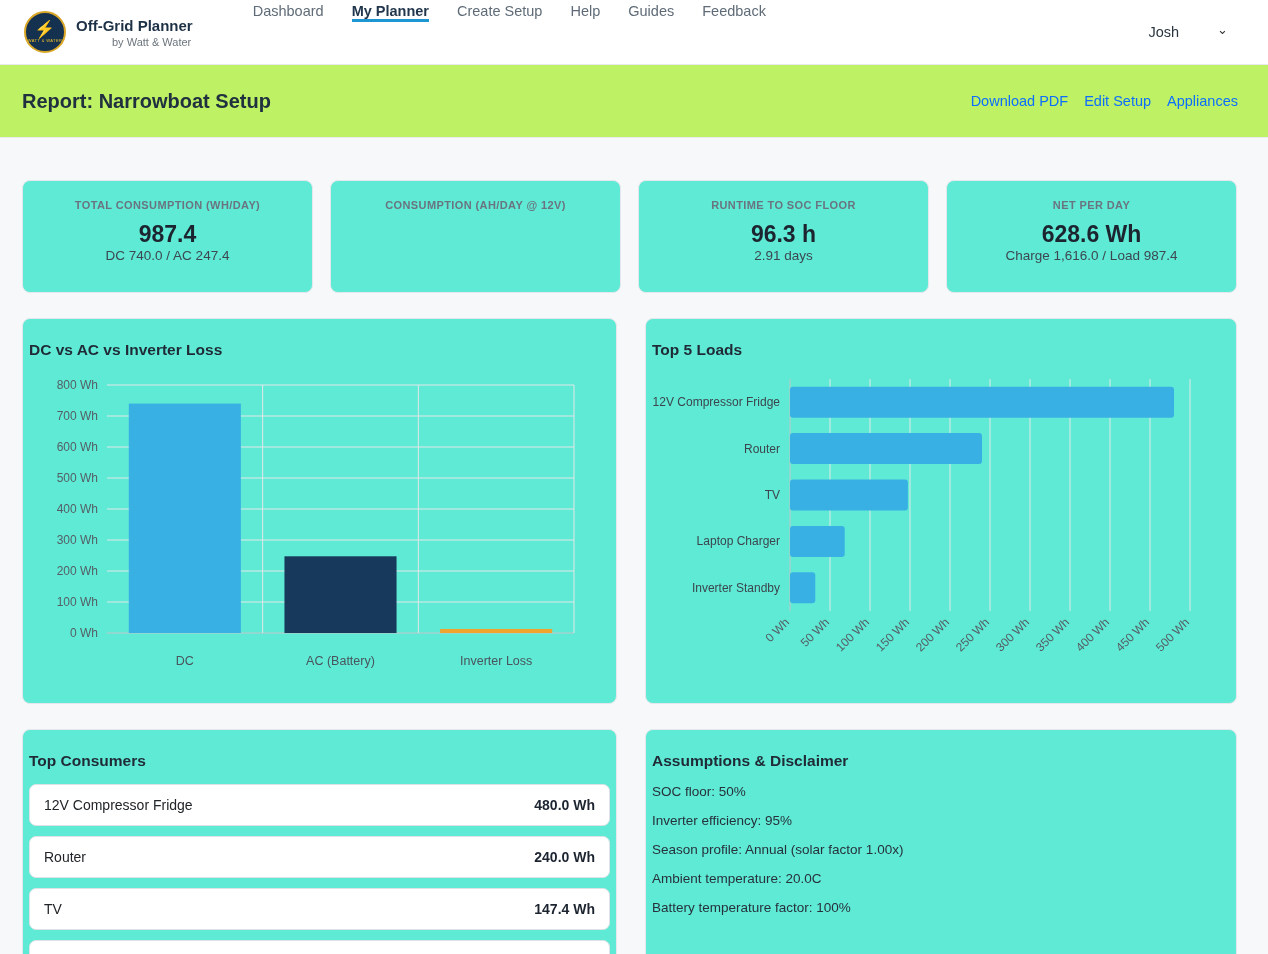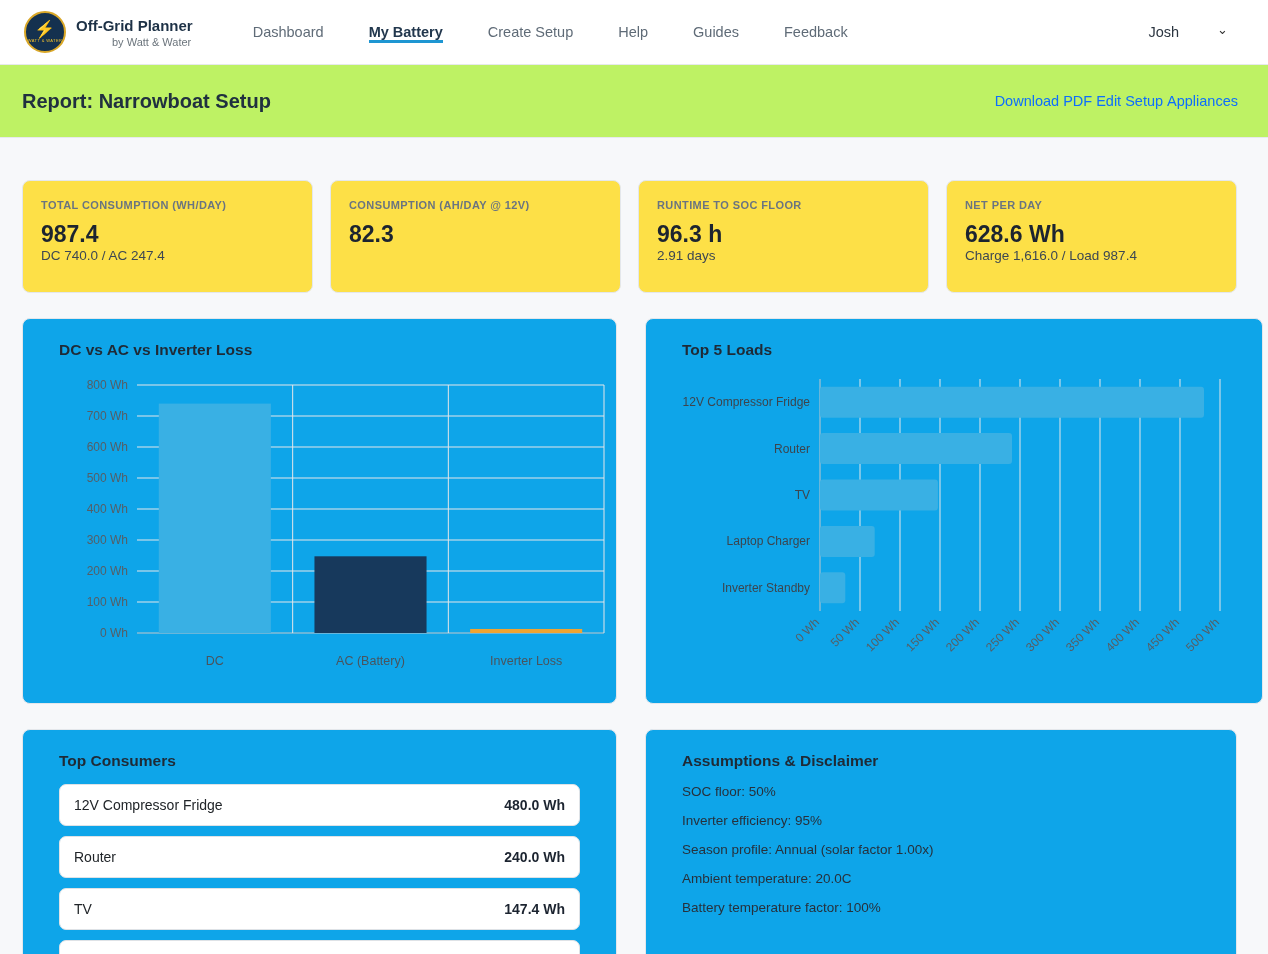--- a/index.html
+++ b/index.html
@@ -18,54 +18,54 @@
   .logo {
     width: 42px; height: 42px; border-radius: 50%;
     background: #14314f; border: 2px solid #d9a728;
     display: flex; flex-direction: column; align-items: center; justify-content: center;
     line-height: 1;
   }
   .logo .bolt { color: #f2c12e; font-size: 17px; }
   .logo .micro { color: #f2c12e; font-size: 4px; letter-spacing: .4px; margin-top: 1px; }
   .brand-title { font-size: 15px; font-weight: 700; color: #1d3146; }
   .brand-sub { font-size: 11px; color: #6c757d; margin-top: 2px; padding-left: 36px; }
-  .nav-items { display: flex; align-items: center; gap: 45px; margin-left: 60px; height: 65px; }
+  .nav-items { display: flex; align-items: flex-start; gap: 28px; margin-left: 60px; height: 65px; }
   .nav-item {
     display: flex; align-items: center; font-size: 14.5px; color: #5f6b77;
     cursor: pointer; text-decoration: none; border-bottom: 3px solid transparent;
     padding-top: 3px;
   }
   .nav-item.active { color: #22374d; font-weight: 600; border-bottom-color: #1e96d2; }
   .user-menu {
     margin-left: auto; display: flex; gap: 38px;
     font-size: 14.5px; color: #2b3540; cursor: pointer; padding-right: 16px;
   }
   .chev { font-size: 13px; color: #333; transform: translateY(-2px); }
   
   .page-header {
     height: 73px; background: #bef264; border-bottom: 1px solid #e7e9ec;
     display: flex; align-items: center; justify-content: space-between; padding: 0 30px 0 22px;
   }
   .page-header h1 { font-size: 20px; font-weight: 600; color: #20303f; }
-  .header-actions { display: flex; gap: 4px; }
+  .header-actions { display: flex; gap: 16px; }
   .header-actions a { color: #0d6efd; font-size: 14.5px; text-decoration: none; cursor: pointer; }
   
   main { padding: 42px 31px 0 22px; }
   .stats-row { display: grid; grid-template-columns: repeat(4, 1fr); gap: 17px; }
   .stat-card {
-    background: #fde047; border: 1px solid #e4e7eb; border-radius: 8px;
-    padding: 18px 18px 16px 18px; min-height: 113px;
+    background: #5eead4; border: 1px solid #e4e7eb; border-radius: 8px;
+    padding: 18px 18px 16px 18px; min-height: 113px; text-align: center;
   }
   .stat-label { font-size: 11px; font-weight: 600; color: #6a7480; letter-spacing: .4px; }
   .stat-value { font-size: 23px; font-weight: 700; color: #1c2430; margin-top: 10px; }
   .stat-sub { font-size: 13.5px; color: #3d4752; }
   .two-col { display: grid; grid-template-columns: 595px 1fr; gap: 28px; margin-top: 25px; }
   .card {
-    background: #0ea5e9; border: 1px solid #e4e7eb; border-radius: 8px;
-    padding: 22px 36px;
+    background: #5eead4; border: 1px solid #e4e7eb; border-radius: 8px;
+    padding: 22px 6px;
   }
   .card h2 { font-size: 15.5px; font-weight: 600; color: #1f2a36; margin-bottom: 14px; }
   .chart-wrap { margin-top: 6px; }
   
   .consumer-row {
     border: 1px solid #dee2e6; border-radius: 7px; padding: 12px 14px;
     display: flex; justify-content: space-between; align-items: center;
     margin-bottom: 10px; background: #fff;
   }
   .consumer-name { font-size: 14px; color: #212529; }
@@ -83,21 +83,21 @@
       <span class="bolt">⚡</span>
       <span class="micro">WATT &amp; WATER</span>
     </div>
     <div class="brand-text">
       <div class="brand-title">Off-Grid Planner</div>
       <div class="brand-sub">by Watt &amp; Water</div>
     </div>
   </div>
   <div class="nav-items" id="nav-items">
       <a class="nav-item">Dashboard</a>
-      <a class="nav-item active">My Battery</a>
+      <a class="nav-item active">My Planner</a>
       <a class="nav-item">Create Setup</a>
       <a class="nav-item">Help</a>
       <a class="nav-item">Guides</a>
       <a class="nav-item">Feedback</a>
     </div>
   <div class="user-menu">
     <span>Josh</span>
     <span class="chev">⌄</span>
   </div>
 </nav>
@@ -113,21 +113,20 @@
 
 <main>
   <div class="stats-row" id="stats-row">
       <div class="stat-card">
         <div class="stat-label">TOTAL CONSUMPTION (WH/DAY)</div>
         <div class="stat-value">987.4</div>
         <div class="stat-sub">DC 740.0 / AC 247.4</div>
       </div>
       <div class="stat-card">
         <div class="stat-label">CONSUMPTION (AH/DAY @ 12V)</div>
-        <div class="stat-value">82.3</div>
       </div>
       <div class="stat-card">
         <div class="stat-label">RUNTIME TO SOC FLOOR</div>
         <div class="stat-value">96.3 h</div>
         <div class="stat-sub">2.91 days</div>
       </div>
       <div class="stat-card">
         <div class="stat-label">NET PER DAY</div>
         <div class="stat-value">628.6 Wh</div>
         <div class="stat-sub">Charge 1,616.0 / Load 987.4</div>

